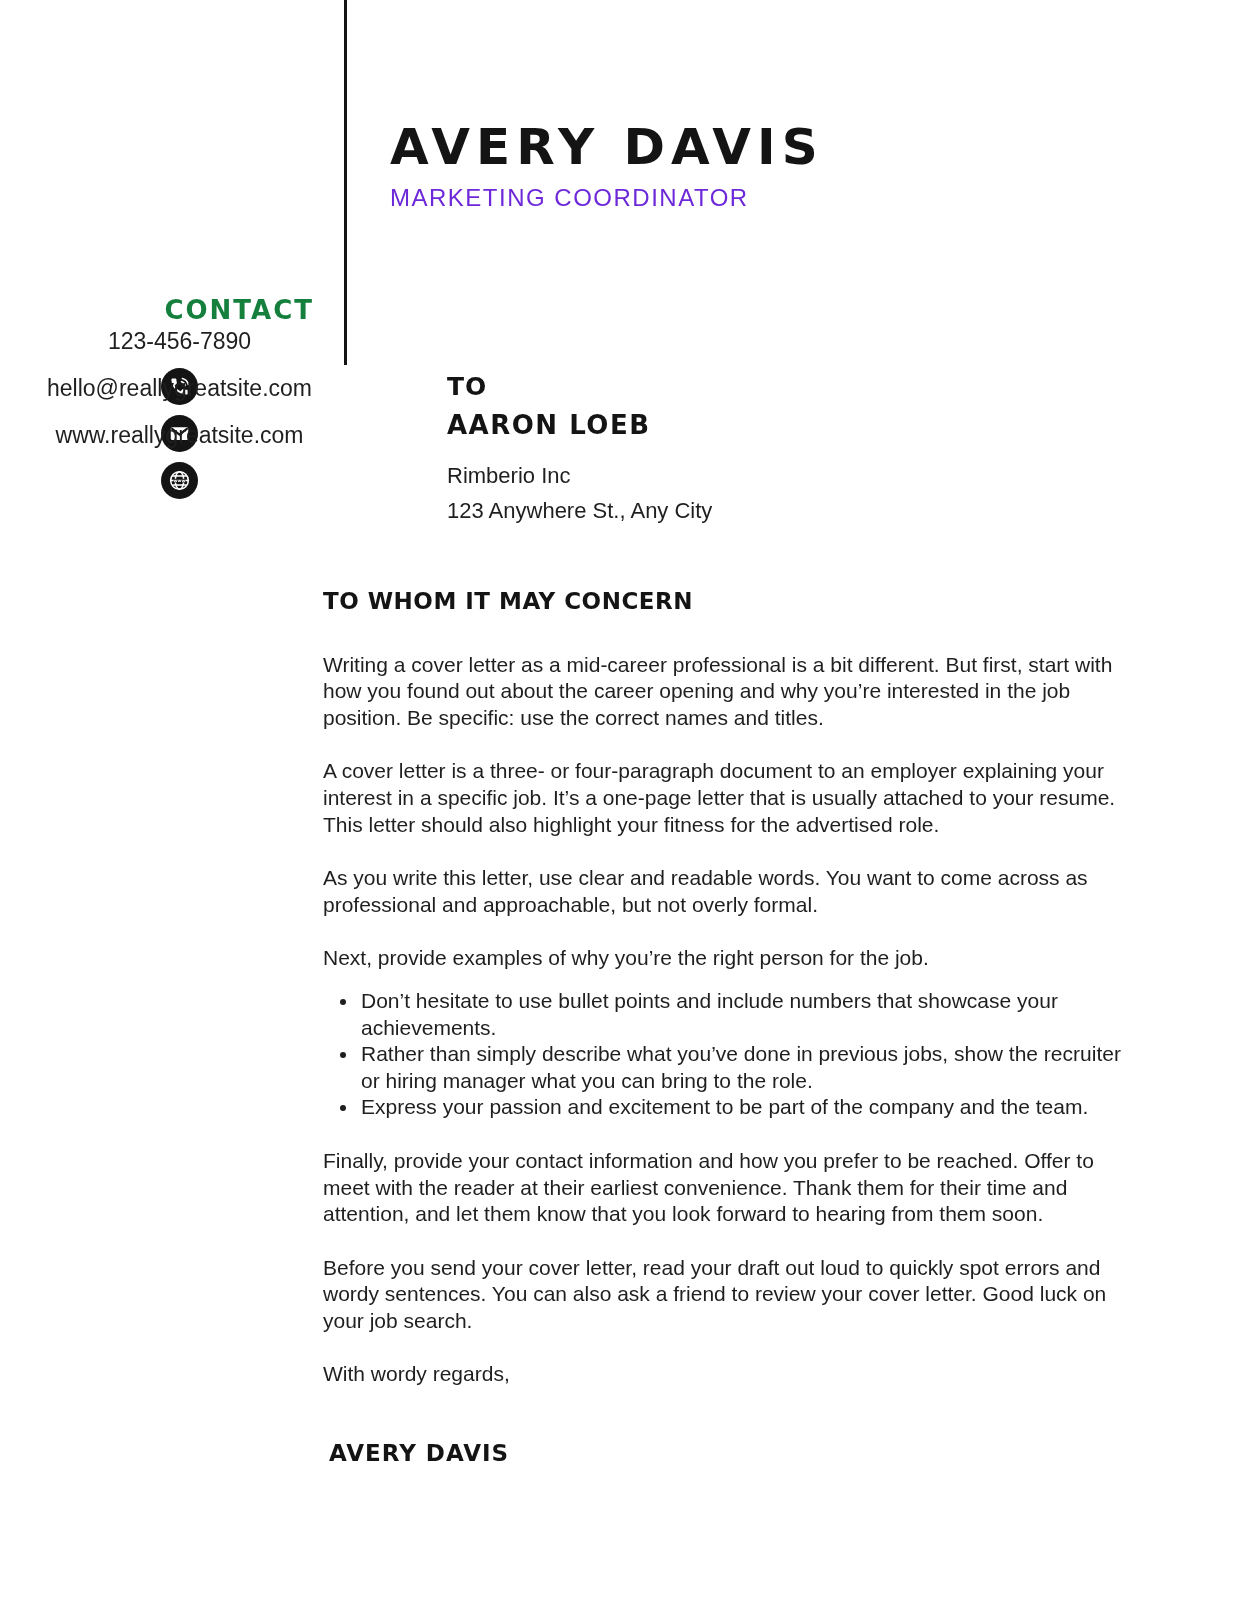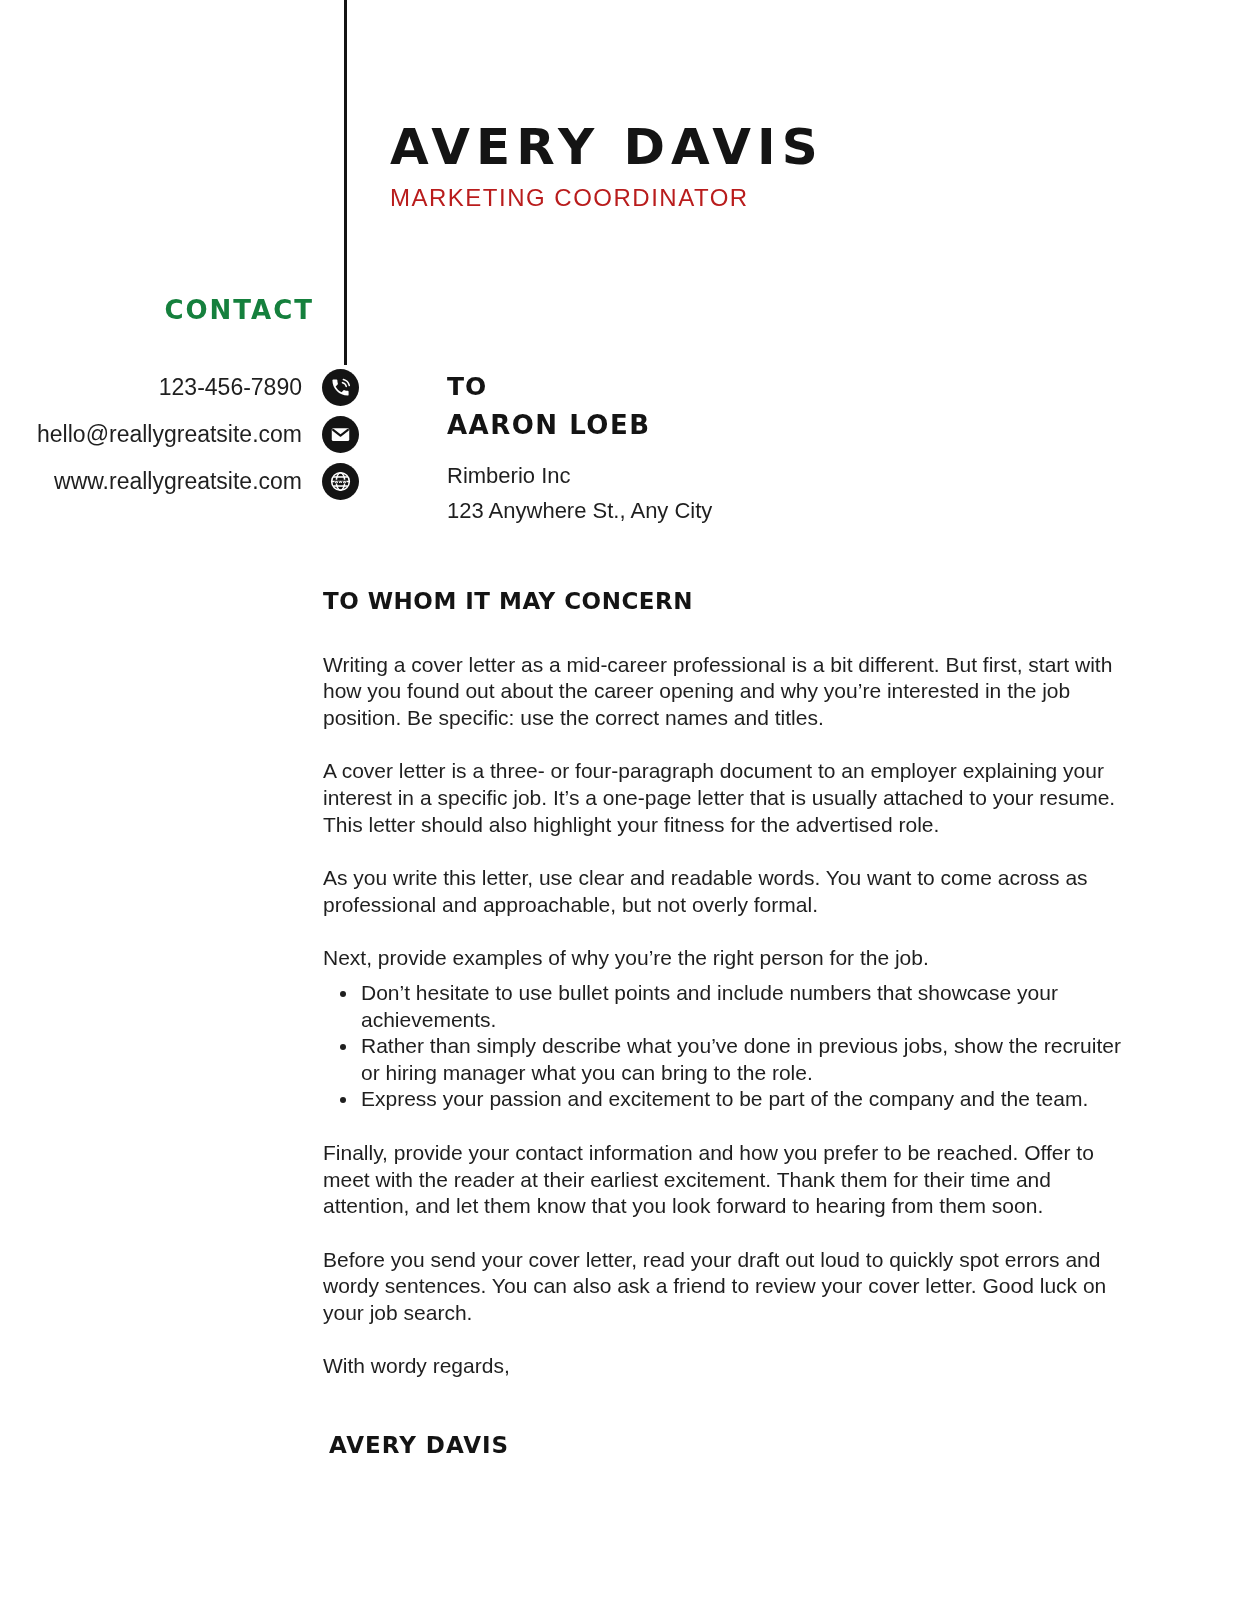--- a/index.html
+++ b/index.html
@@ -20,34 +20,34 @@
   
   .header{position:absolute;left:390px;top:118px;}
   .header .name{
     margin:0;
     font-family:"DejaVu Sans",sans-serif;
     font-size:50px;font-weight:800;
     letter-spacing:6px;color:#141414;white-space:nowrap;
   }
   .header .role{
     margin-top:8px;
-    font-size:24px;letter-spacing:1.5px;color:#b91c1c;white-space:nowrap;
+    font-size:24px;letter-spacing:1.5px;color:#6d28d9;white-space:nowrap;
   }
   
   .contact{position:absolute;left:0;top:295px;width:362px;}
   .contact h2{
     margin:0 48px 0 0;
     text-align:right;
     font-family:"DejaVu Sans",sans-serif;
     font-size:26px;font-weight:800;letter-spacing:2px;color:#15803d;
   }
   .contact .rows{margin-top:44px;display:flex;flex-direction:column;gap:11px;}
   .contact .row{
-    display:flex;justify-content:flex-end;align-items:center;gap:20px;
-    padding-right:3px;height:36px;
+    display:flex;justify-content:flex-end;align-items:center;gap:13px;
+    padding-right:3px;height:36px;flex-direction:column;
   }
   .contact .row .val{font-size:23px;color:#1f1f1f;white-space:nowrap;}
   .cicon{width:37px;height:37px;display:block;flex:0 0 auto;}
   
   .recipient{position:absolute;left:447px;top:372px;}
   .recipient .to,
   .recipient .rname{
     font-family:"DejaVu Sans",sans-serif;
     font-weight:800;color:#141414;
   }
@@ -60,21 +60,21 @@
     position:absolute;left:323px;top:588px;width:812px;
     font-size:21px;line-height:26.6px;color:#1f1f1f;
   }
   .letter h3{
     margin:0 0 37px 0;
     font-family:"DejaVu Sans",sans-serif;
     font-size:23px;font-weight:800;letter-spacing:.5px;color:#141414;
   }
   .letter p{margin:0 0 27px 0;}
   .letter p.intro{margin-bottom:0;}
-  .letter ul{margin:8px 0 27px 0;padding-left:36px;}
+  .letter ul{margin:16px 0 27px 0;padding-left:36px;}
   .letter li{margin:0;padding-left:2px;}
   .letter p.closing{margin-bottom:0;}
   .signature{
     margin-top:52px;padding-left:6px;
     font-family:"DejaVu Sans",sans-serif;
     font-size:23px;font-weight:800;letter-spacing:1px;color:#141414;
   }
 </style>
 </head>
 <body>
@@ -146,20 +146,20 @@
     <p>A cover letter is a three- or four-paragraph document to an employer explaining your interest in a specific job. It’s a one-page letter that is usually attached to your resume. This letter should also highlight your fitness for the advertised role.</p>
     <p>As you write this letter, use clear and readable words. You want to come across as professional and approachable, but not overly formal.</p>
 
     <p class="intro">Next, provide examples of why you’re the right person for the job.</p>
     <ul>
       <li>Don’t hesitate to use bullet points and include numbers that showcase your achievements.</li>
       <li>Rather than simply describe what you’ve done in previous jobs, show the recruiter or hiring manager what you can bring to the role.</li>
       <li>Express your passion and excitement to be part of the company and the team.</li>
     </ul>
 
-    <p>Finally, provide your contact information and how you prefer to be reached. Offer to meet with the reader at their earliest excitement. Thank them for their time and attention, and let them know that you look forward to hearing from them soon.</p>
+    <p>Finally, provide your contact information and how you prefer to be reached. Offer to meet with the reader at their earliest convenience. Thank them for their time and attention, and let them know that you look forward to hearing from them soon.</p>
     <p>Before you send your cover letter, read your draft out loud to quickly spot errors and wordy sentences. You can also ask a friend to review your cover letter. Good luck on your job search.</p>
 
     <p class="closing">With wordy regards,</p>
     <div class="signature">AVERY DAVIS</div>
   </main>
 
 </div>
 
 </body></html>

